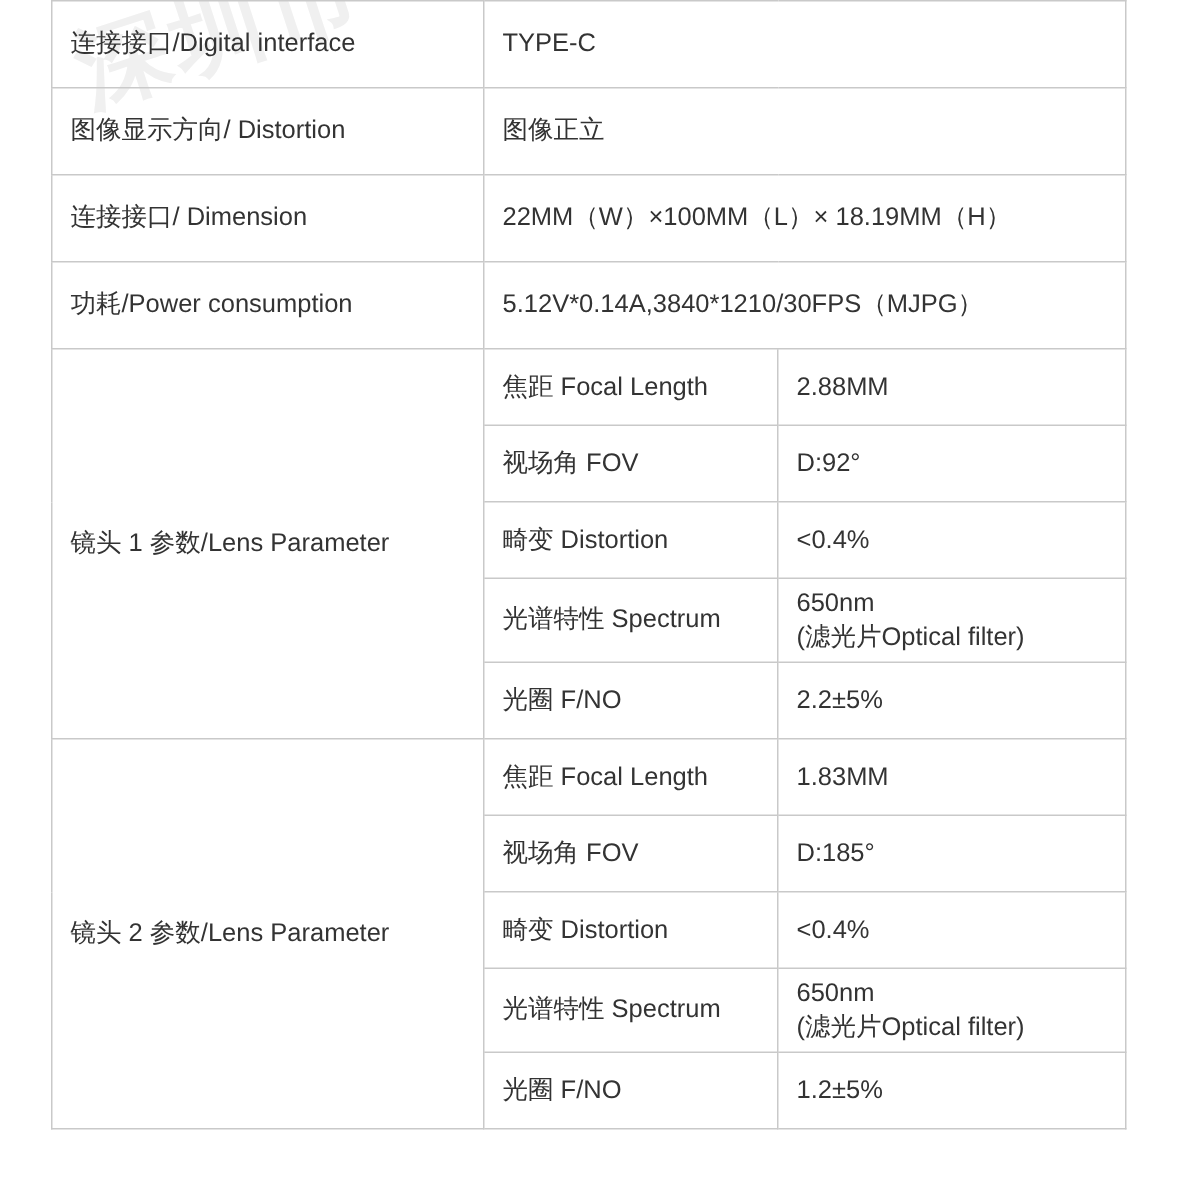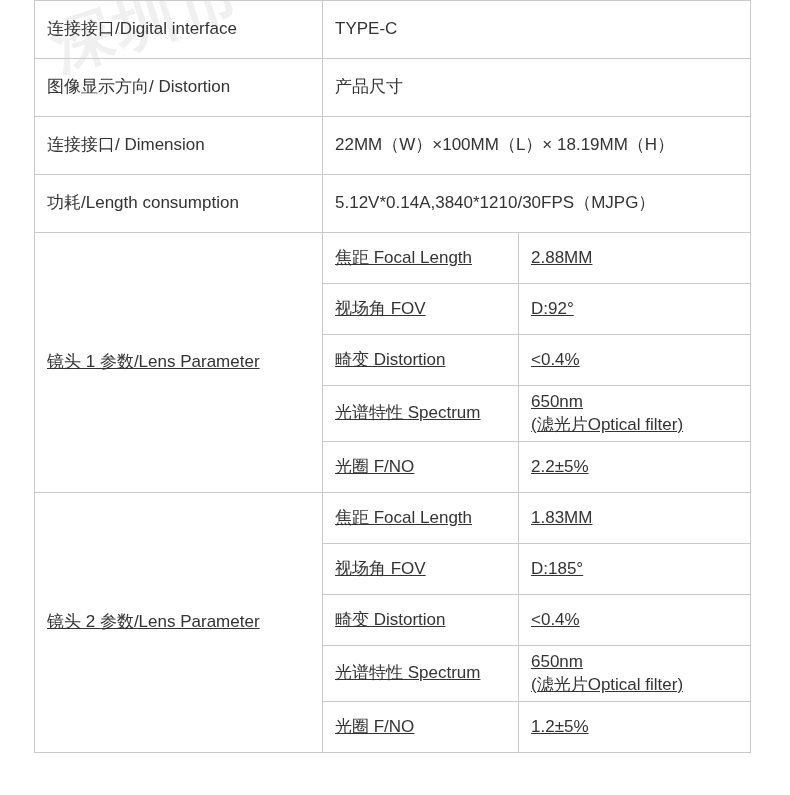--- a/index.html
+++ b/index.html
@@ -59,21 +59,21 @@
     vertical-align: middle;
     background: transparent;
     color: #333333;
     font-weight: 400;
   }
   .row-simple td { height: 57px; }
   .lens-label {
     text-align: left;
     margin-top: 12px;
   }
-  .sub-row td { height: 50px; text-decoration: underline; }
+  .sub-row td { height: 50px; }
   .sub-row.tall td { height: 55px; }
   .two-line {
     font-size: 16px;
     line-height: 1.25;
     margin-top: 41px;
   }
   .two-line .l1 { display: block; }
   .two-line .l2 { display: block; }
   .dim { letter-spacing: 0px; }
 </style>
@@ -90,28 +90,28 @@
       <col class="c2">
       <col class="c3">
     </colgroup>
     <tbody>
       <tr class="row-simple">
         <td>连接接口/Digital interface</td>
         <td colspan="2">TYPE-C</td>
       </tr>
       <tr class="row-simple">
         <td>图像显示方向/ Distortion</td>
-        <td colspan="2">产品尺寸</td>
+        <td colspan="2">图像正立</td>
       </tr>
       <tr class="row-simple">
         <td>连接接口/ Dimension</td>
         <td colspan="2" class="dim">22MM（W）×100MM（L）× 18.19MM（H）</td>
       </tr>
       <tr class="row-simple">
-        <td>功耗/Length consumption</td>
+        <td>功耗/Power consumption</td>
         <td colspan="2" class="dim">5.12V*0.14A,3840*1210/30FPS（MJPG）</td>
       </tr>
 
       <tr class="sub-row">
         <td class="lens-label" rowspan="5">镜头 1 参数/Lens Parameter</td>
         <td>焦距  Focal Length</td>
         <td>2.88MM</td>
       </tr>
       <tr class="sub-row">
         <td>视场角  FOV</td>

